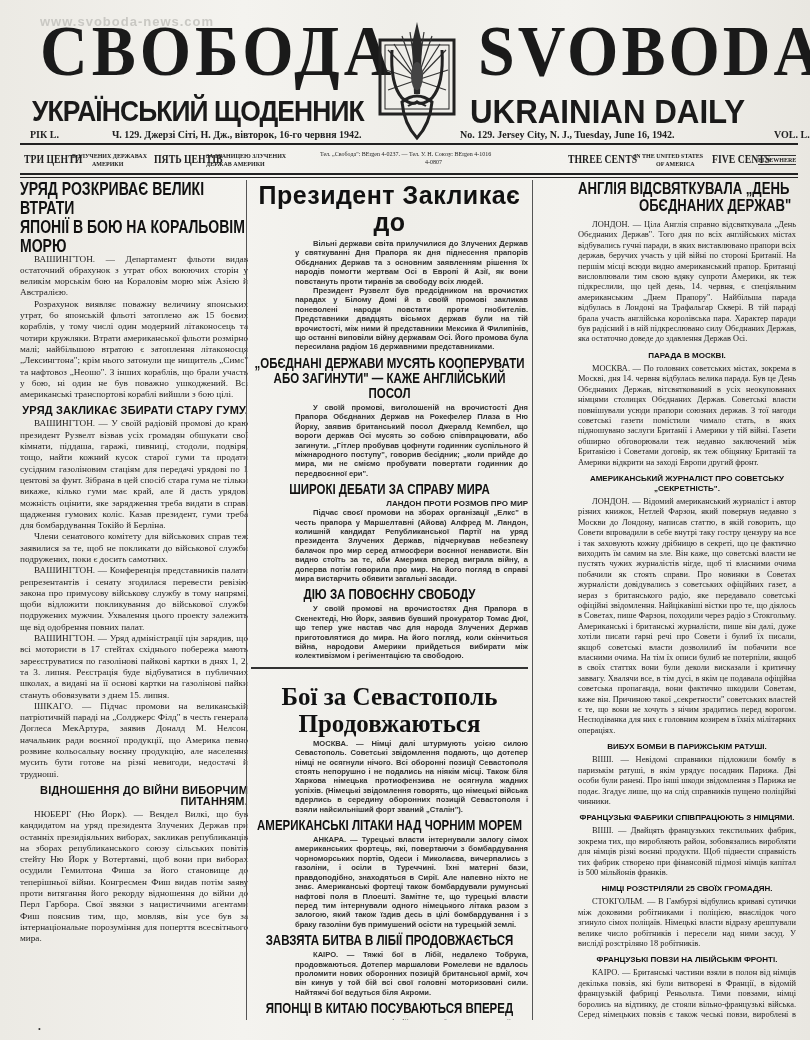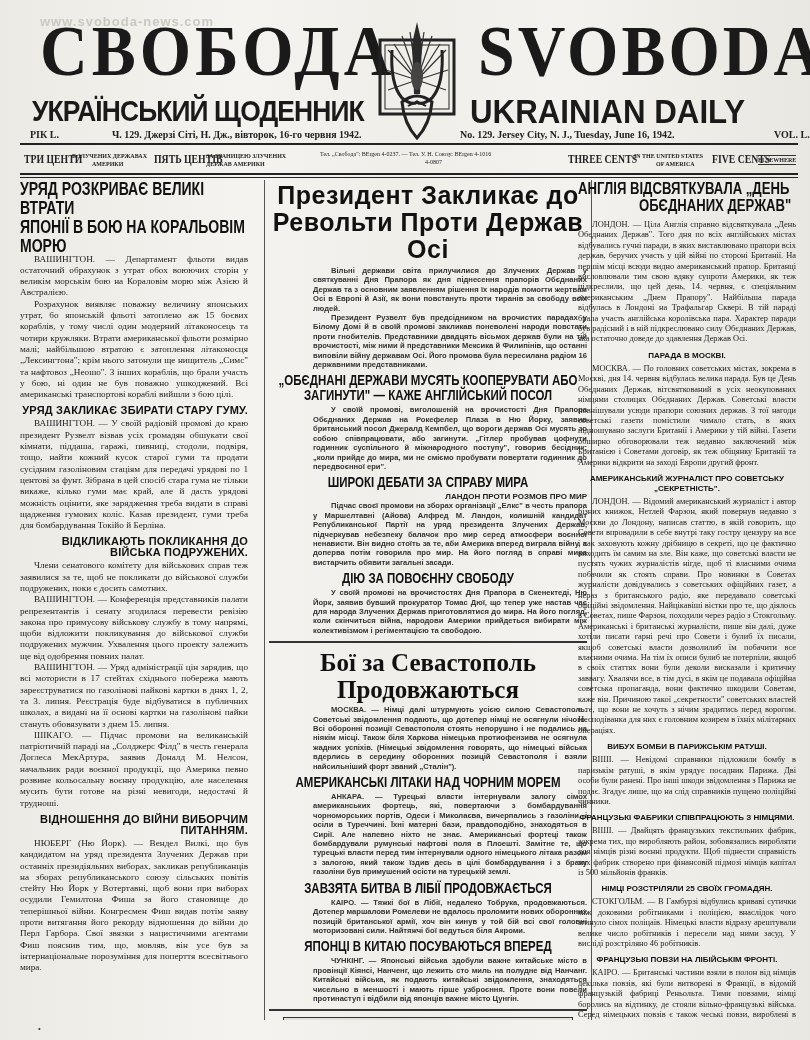--- a/index.html
+++ b/index.html
@@ -51,21 +51,21 @@
     font-family: Liberation Serif, serif; color: #222;
   }
   .pb { position: absolute; white-space: nowrap; }
   .pb-big { font-weight: bold; font-size: 13px; transform: scaleX(0.75); transform-origin: left top; top: 5px; }
   .pb-small { font-size: 6px; font-weight: bold; line-height: 8px; }
   .pb-tel { font-size: 6px; top: 4px; line-height: 8px; }
 
   
   .col { position: absolute; top: 180px; overflow: hidden; }
   .col-left { left: 20px; width: 228px; height: 840px; }
-  .col-mid { left: 264px; width: 328px; height: 840px; border-left: 1px solid #555; border-right: 1px solid #555; padding: 0 4px; }
+  .col-mid { left: 246px; width: 287px; height: 840px; border-left: 1px solid #555; border-right: 1px solid #555; padding: 0 4px; }
   .col-right { left: 574px; width: 222px; height: 840px; padding-left: 4px; }
 
   .hl-condensed {
     font-family: "Liberation Sans", sans-serif; font-weight: bold; text-transform: uppercase;
     color: #111; line-height: 1.05;
   }
   .left-main-hl { font-size: 18px; transform: scaleX(0.78); transform-origin: left top; width: 292px; margin-bottom: -2px; }
   .body {
     font-size: 9.2px; line-height: 11.3px; text-align: justify; color: #222;
     font-family: "Liberation Serif", serif;
@@ -82,21 +82,21 @@
   .mid-hl {
     font-family: "Liberation Sans", sans-serif; font-weight: bold; font-size: 14px;
     text-align: center; color: #111; text-transform: uppercase; transform: scaleX(0.82); line-height: 15px;
     margin: 4px -30px 2px -30px;
   }
   .mid-sub { font-family: "Liberation Sans", sans-serif; font-weight: bold; font-size: 8px; text-align: right; color: #222; }
   .mid-body { font-size: 7.6px; line-height: 9.4px; font-weight: bold; color: #333; text-align: justify; font-family: "Liberation Sans", sans-serif; margin-left: 44px; }
   .mid-body p { text-indent: 18px; }
   .seva-hl {
     font-family: "Liberation Serif", serif; font-weight: bold; font-size: 25px;
-    text-align: center; margin: 6px 0 2px; color: #111; line-height: 27px;
+    text-align: center; margin: 14px 0 2px; color: #111; line-height: 27px;
   }
   .hr { border-top: 2px solid #333; margin: 6px 0 4px; }
   .photo {
     margin: 6px auto 0; width: 290px; height: 190px; border: 1px solid #333; position: relative;
     background: linear-gradient(180deg, #e6e5e0 0%, #d9d8d3 55%, #777 70%, #444 100%);
     overflow: hidden;
   }
 
   .right-hl {
     font-family: "Liberation Sans", sans-serif; font-weight: bold; font-size: 16px; line-height: 17px;
@@ -187,21 +187,20 @@
     <div class="body">
       <p>ВАШИНГТОН. — Департамент фльоти видав остаточний обрахунок з утрат обох воюючих сторін у великім морськім бою на Кораловім морю між Азією й Австралією.</p>
       <p>Розрахунок виявляє поважну величину японських утрат, бо японській фльоті затоплено аж 15 боєвих кораблів, у тому числі один модерний літаконосець та чотири кружляки. Втрати американської фльоти розмірно малі; найбільшою втратою є затоплення літаконосця „Лексингтона"; крім нього затонули ще нищитель „Симс" та нафтовоз „Неошо". З інших кораблів, що брали участь у бою, ні один не був поважно ушкоджений. Всі американські транспортові кораблі вийшли з бою цілі.</p>
     </div>
 
     <div class="sub-hl">УРЯД ЗАКЛИКАЄ ЗБИРАТИ СТАРУ ГУМУ.</div>
     <div class="body">
       <p>ВАШИНГТОН. — У своїй радіовій промові до краю президент Рузвелт візвав усіх громадян обшукати свої кімнати, піддаша, гаражі, пивниці, стодоли, подвіря, тощо, найти кожний кусок старої гуми та продати сусідним газоліновим стаціям для передачі урядові по 1 центові за фунт. Зібрана в цей спосіб стара гума не тільки викаже, кілько гуми має край, але й дасть урядові можність оцінити, яке зарядження треба видати в справі щадження гумових коліс. Казав президент, гуми треба для бомбардування Токійо й Берліна.</p>
     </div>
 
-    <div class="sub-hl">ВІДКЛИКАЮТЬ ПОКЛИКАННЯ ДО ВІЙСЬКА ПОДРУЖЕНИХ.</div>
     <div class="body">
       <p>Члени сенатового комітету для військових справ теж заявилися за те, щоб не покликати до військової служби подружених, поки є досить самотних.</p>
       <p>ВАШИНГТОН. — Конференція представників палати репрезентантів і сенату згодилася перевести ревізію закона про примусову військову службу в тому напрямі, щоби відложити покликування до військової служби подружених мужчин. Ухвалення цього проекту залежить ще від одобрення повних палат.</p>
     </div>
 
     <div class="body">
       <p>ВАШИНГТОН. — Уряд адміністрації цін зарядив, що всі мотористи в 17 стейтах східнього побережа мають зареєструватися по газолінові пайкові картки в днях 1, 2, та 3. липня. Реєстрація буде відбуватися в публичних школах, а видані на її основі картки на газолінові пайки стануть обовязувати з днем 15. липня.</p>
     </div>
 
     <div class="body">
@@ -212,21 +211,20 @@
     <div class="body">
       <p>НЮБЕРГ (Ню Йорк). — Вендел Вилкі, що був кандидатом на уряд президента Злучених Держав при останніх президіяльних виборах, закликав републиканців на зборах републиканського союзу сільських повітів стейту Ню Йорк у Вотертавні, щоб вони при виборах осудили Гемилтона Фиша за його становище до теперішньої війни. Конгресмен Фиш видав потім заяву проти витягання його рекорду відношення до війни до Перл Гарбора. Свої звязки з нацистичними агентами Фиш пояснив тим, що, мовляв, він усе був за інтернаціональне порозуміння для поперття всесвітнього мира.</p>
 
     </div>
 
   </div>
 
   <div class="col col-mid">
     <div class="mid-main-hl">
       <div>Президент Закликає до</div>
-      <div>Револьти Проти Держав Осі</div>
     </div>
     <div class="mid-body" style="margin-top:3px;">
       <p>Вільні держави світа прилучилися до Злучених Держав у святкуванні Дня Прапора як дня піднесення прапорів Обєднаних Держав та з основним заявленням рішення їх народів помогти жертвам Осі в Европі й Азії, як вони повстануть проти тиранів за свободу всіх людей.</p>
       <p>Президент Рузвелт був предсідником на врочистих парадах у Білому Домі й в своїй промові закликав поневолені народи повстати проти гнобителів. Представники двадцять вісьмох держав були на тій врочистості, між ними й представники Мексика й Филипінів, що останні виповіли війну державам Осі. Його промова була пересилана радіом 16 державними представниками.</p>
     </div>
 
     <div class="mid-hl">„ОБЄДНАНІ ДЕРЖАВИ МУСЯТЬ КООПЕРУВАТИ АБО ЗАГИНУТИ" — КАЖЕ АНГЛІЙСЬКИЙ ПОСОЛ</div>
     <div class="mid-body">
       <p>У своїй промові, виголошеній на врочистості Дня Прапора Обєднаних Держав на Рокефелер Плаза в Ню Йорку, заявив британський посол Джералд Кемпбел, що вороги держав Осі мусять зо собою співпрацювати, або загинути. „Гітлер пробував цофнути годинник суспільного й міжнародного поступу", говорив бесідник; „коли прийде до мира, ми не сміємо пробувати повертати годинник до передвоєнної ери".</p>
     </div>
@@ -323,21 +321,21 @@
       <p>ВІШІ. — Невідомі справники підложили бомбу в паризькім ратуші, в якім урядує посадник Парижа. Дві особи були ранені. Про інші шкоди звідомлення з Парижа не подає. Згадує лише, що на слід справників пущено поліційні чинники.</p>
     </div>
 
     <div class="r-sub">ФРАНЦУЗЬКІ ФАБРИКИ СПІВПРАЦЮЮТЬ З НІМЦЯМИ.</div>
     <div class="r-body">
       <p>ВІШІ. — Двайцять французьких текстильних фабрик, зокрема тих, що виробляють район, зобовязались виробляти для німців різні воєнні продукти. Щоб піднести справність тих фабрик створено при фінансовій підмозі німців капітал із 500 мільйонів франків.</p>
     </div>
 
     <div class="r-sub">НІМЦІ РОЗСТРІЛЯЛИ 25 СВОЇХ ГРОМАДЯН.</div>
     <div class="r-body">
-      <p>СТОКГОЛЬМ. — В Гамбурзі відбулись криваві сутички між доковими робітниками і поліцією, внаслідок чого згинуло сімох поліцаїв. Німецькі власти відразу арештували велике число робітників і пересели над ними засуд. У вислідї розстріляно 46 робітників.</p>
+      <p>СТОКГОЛЬМ. — В Гамбурзі відбулись криваві сутички між доковими робітниками і поліцією, внаслідок чого згинуло сімох поліцаїв. Німецькі власти відразу арештували велике число робітників і пересели над ними засуд. У вислідї розстріляно 18 робітників.</p>
     </div>
 
     <div class="r-sub">ФРАНЦУЗЬКІ ПОВЗИ НА ЛІБІЙСЬКІМ ФРОНТІ.</div>
     <div class="r-body">
       <p>КАІРО. — Британські частини взяли в полон від німців декілька повзів, які були витворені в Франції, в відомій французькій фабриці Реньольта. Тими повзами, німці боролись на відтинку, де стояли вільно-французькі війська. Серед німецьких повзів є також чеські повзи, вироблені в відомій фабриці Шкода.</p>
     </div>
 
   </div>
 
   <div class="page-num">•</div>

